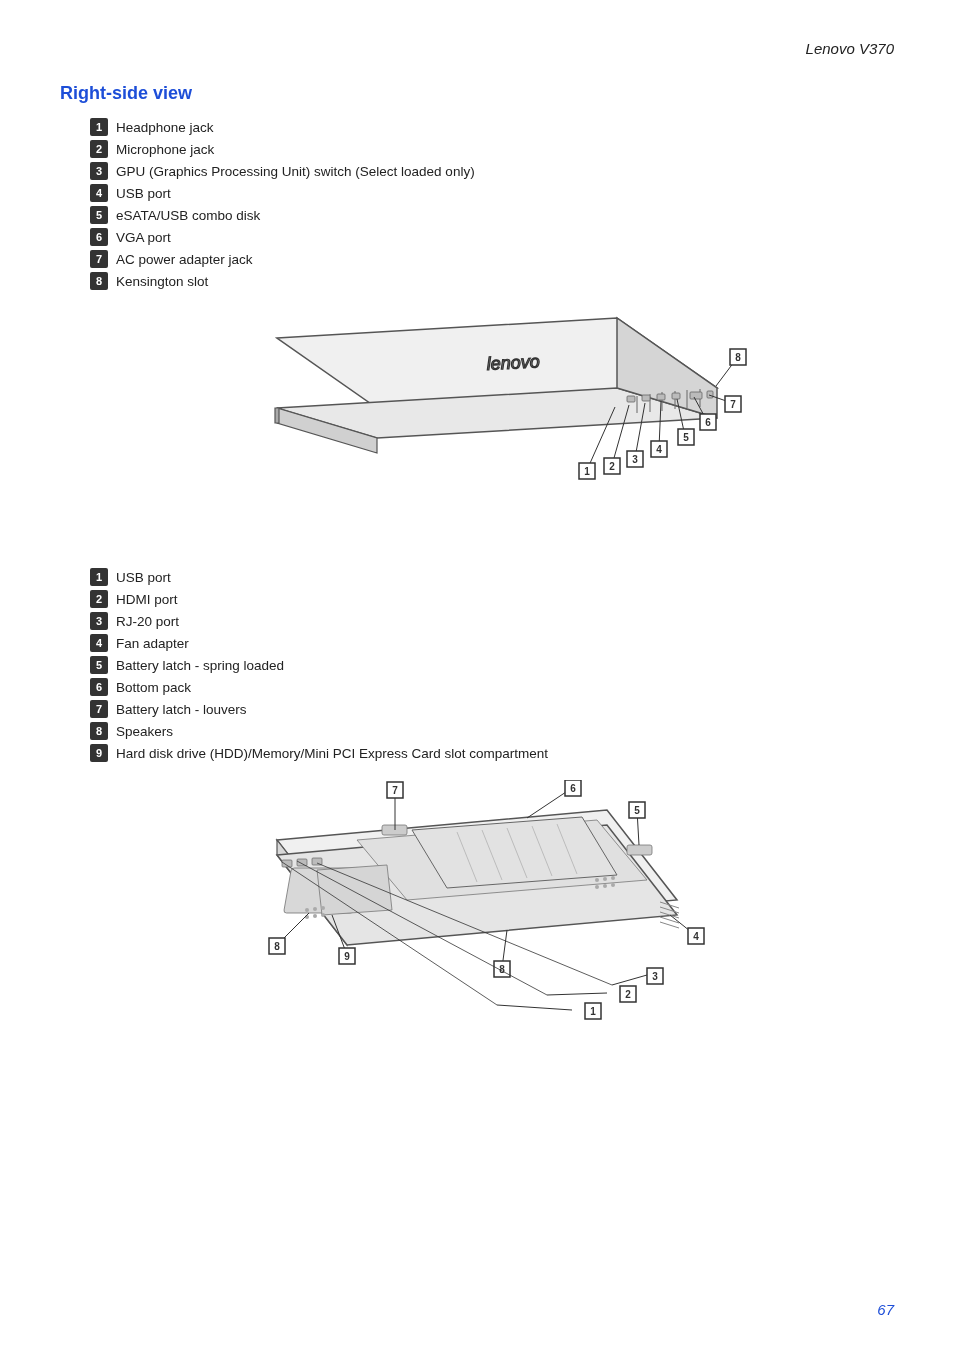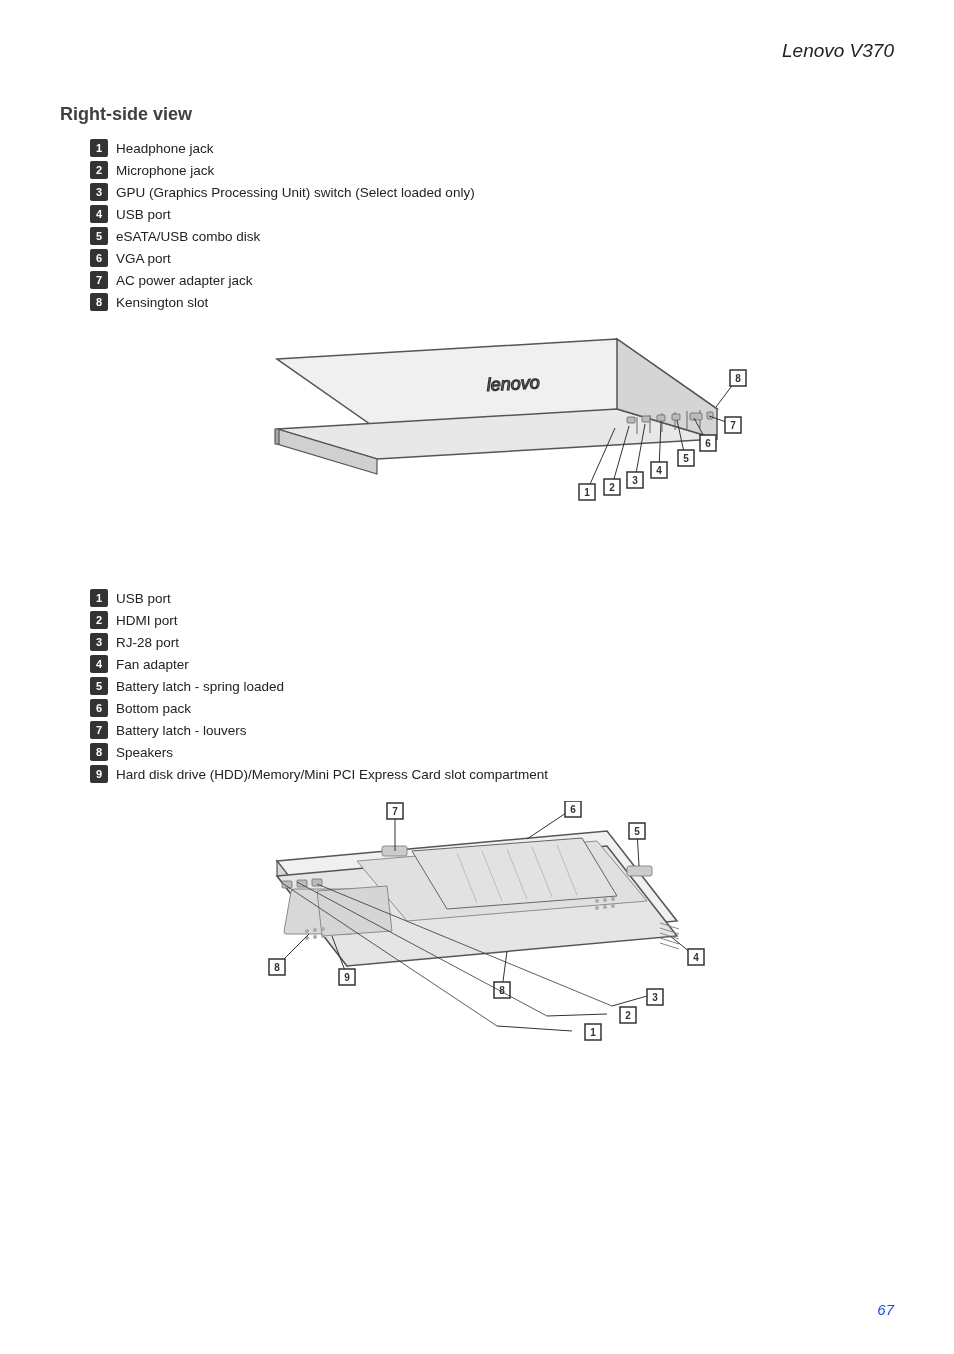--- a/index.html
+++ b/index.html
@@ -14,29 +14,29 @@
     }
     .page {
       width: 954px;
       min-height: 1354px;
       padding: 40px 60px 40px 60px;
       position: relative;
     }
     .header-title {
       text-align: right;
       font-style: italic;
-      font-size: 19px;
-      margin-bottom: 42px;
+      font-size: 15px;
+      margin-bottom: 26px;
       color: #222;
     }
     .section-title {
       font-size: 18px;
       font-weight: bold;
       margin-bottom: 14px;
-      color: #404040;
+      color: #1d4ed8;
     }
     .item-list {
       list-style: none;
       margin-left: 30px;
       margin-bottom: 18px;
     }
     .item-list li {
       display: flex;
       align-items: center;
       margin-bottom: 4px;
@@ -200,21 +200,21 @@
       <li>
         <span class="item-badge">1</span>
         <span>USB port</span>
       </li>
       <li>
         <span class="item-badge">2</span>
         <span>HDMI port</span>
       </li>
       <li>
         <span class="item-badge">3</span>
-        <span>RJ-28 port</span>
+        <span>RJ-20 port</span>
       </li>
       <li>
         <span class="item-badge">4</span>
         <span>Fan adapter</span>
       </li>
       <li>
         <span class="item-badge">5</span>
         <span>Battery latch - spring loaded</span>
       </li>
       <li>

